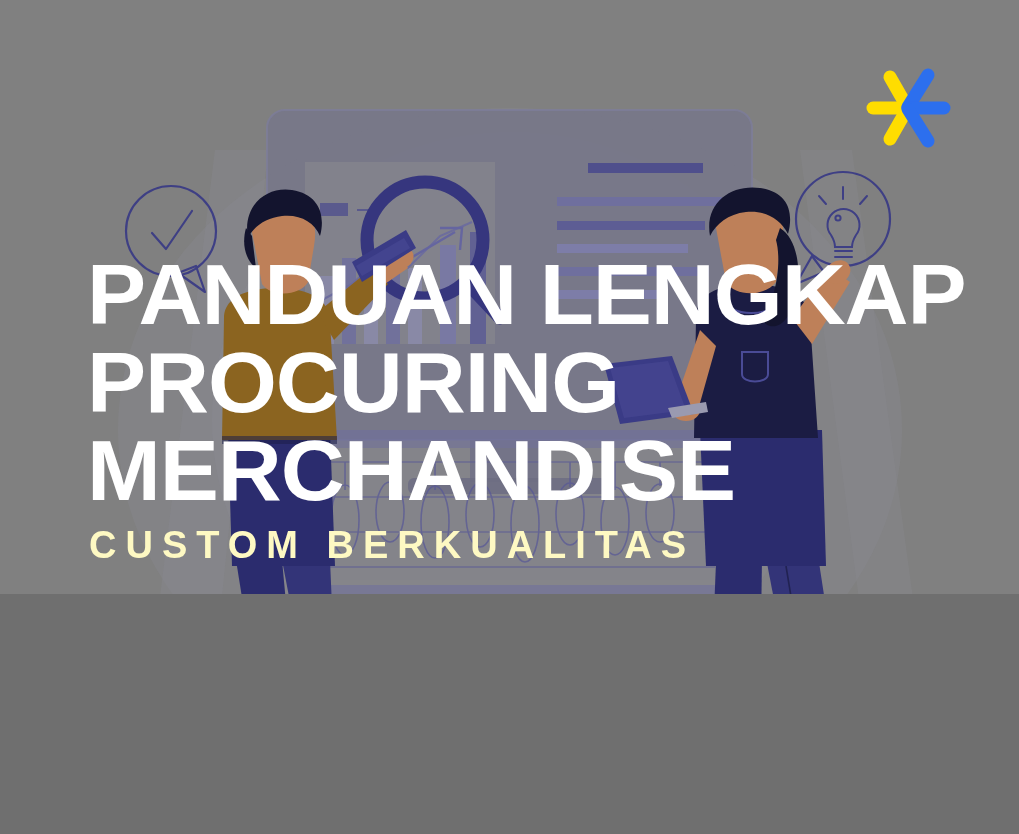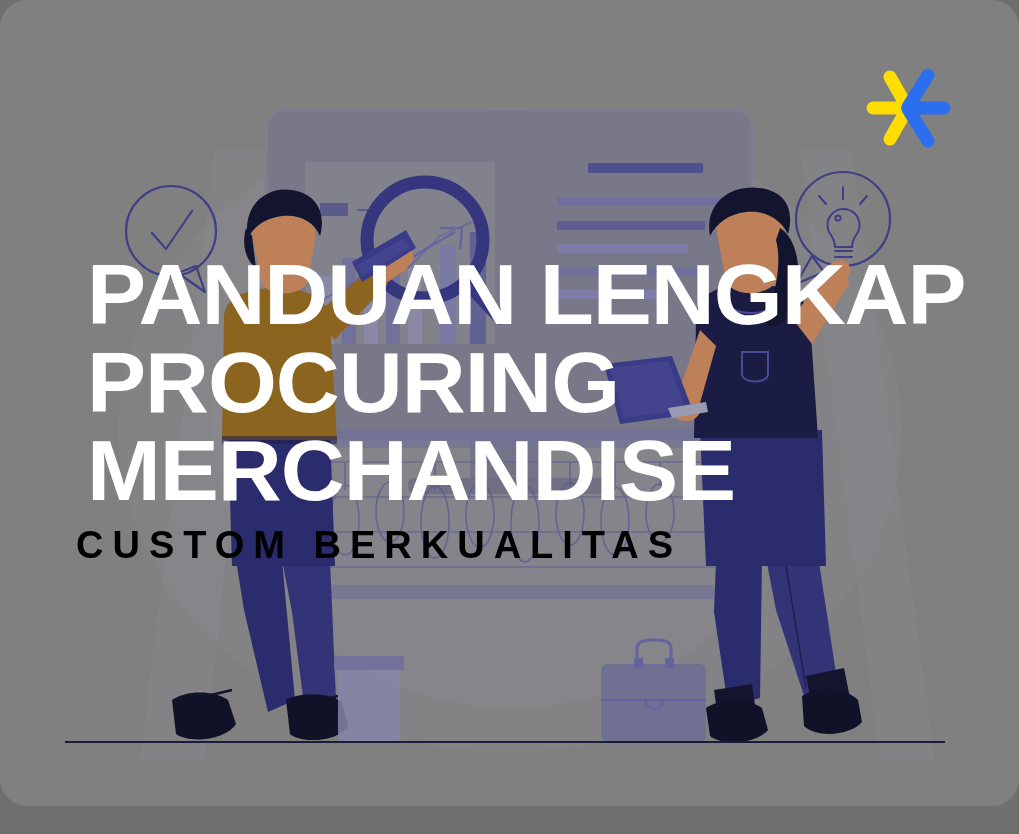--- a/index.html
+++ b/index.html
@@ -1,24 +1,23 @@
 <!DOCTYPE html>
 <html><head>
 <meta charset="utf-8">
 <style>
   html,body{margin:0;padding:0;background:#6f6f6f;}
   body{font-family:"Liberation Sans", sans-serif;}
 
   #poster{
     position:relative;
     width:1019px;
-    height:806px;
+    height:594px;
     overflow:hidden;
     background:#808080;
-    border-radius:27px;
   }
 
   
   #illustration{
     position:absolute;
     inset:0;
     z-index:1;
   }
 
   
@@ -43,23 +42,23 @@
     transform-origin:left center;
     white-space:nowrap;
     text-transform:uppercase;
   }
   #line1{top:250px;}
   #line2{top:338px;}
   #line3{top:426px;}
 
   .subline{
     position:absolute;
-    left:76px;
+    left:89px;
     top:524px;
-    color:#000000;
+    color:#fef9c3;
     font-weight:bold;
     font-size:38px;
     letter-spacing:9px;
     white-space:nowrap;
     text-transform:uppercase;
   }
 
   
   #logo{
     position:absolute;

